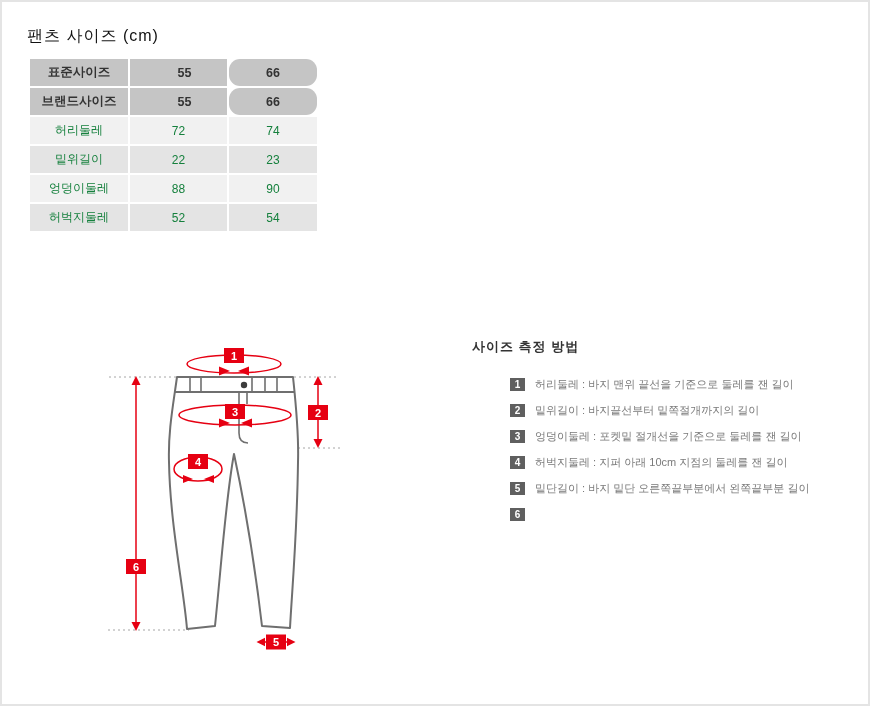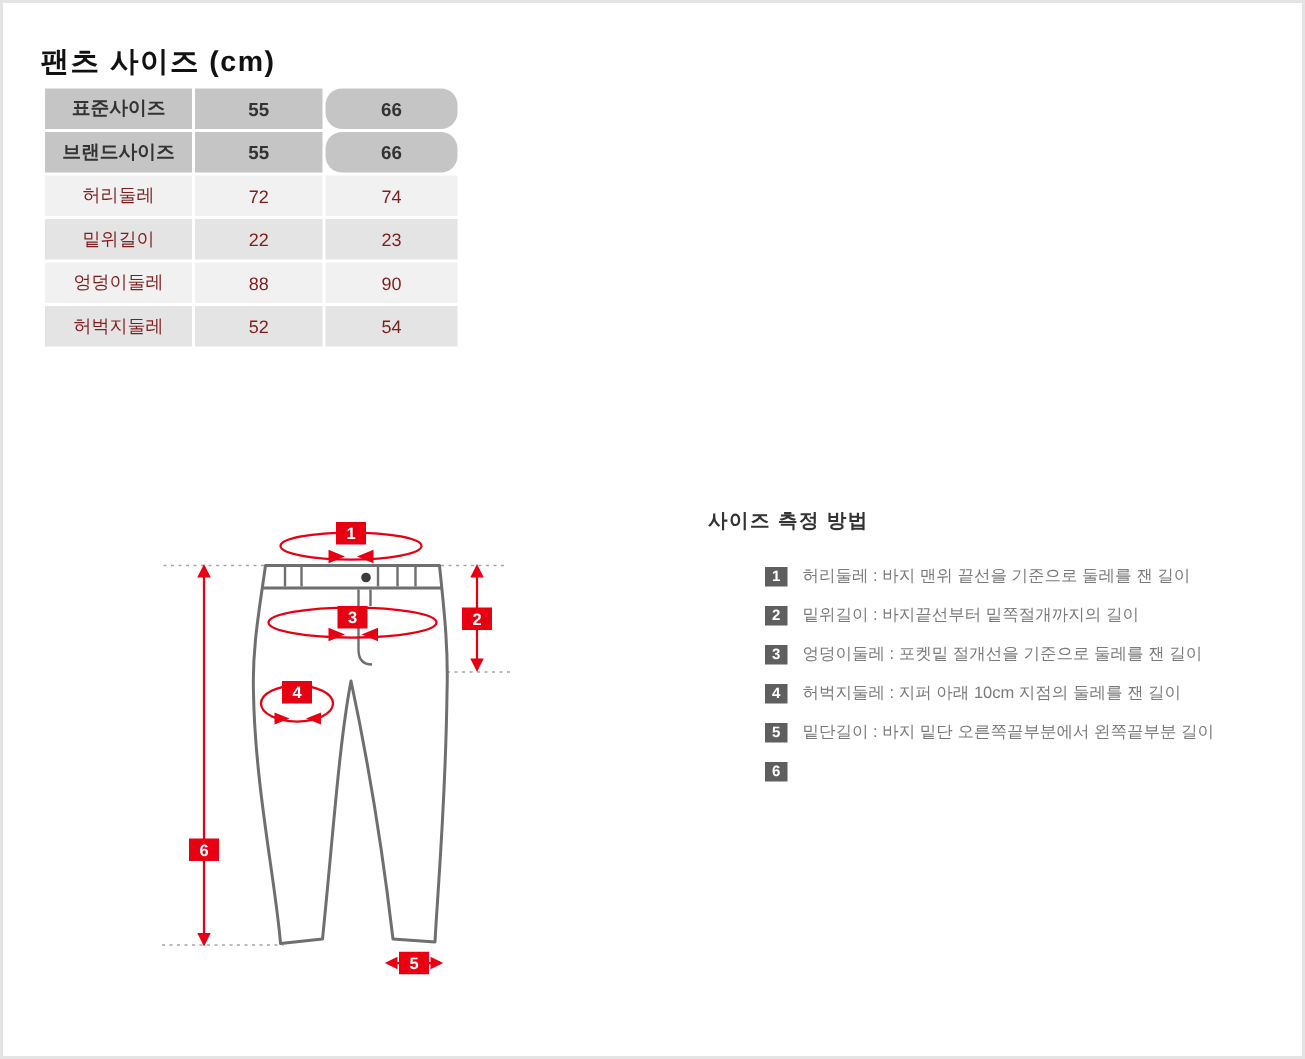--- a/index.html
+++ b/index.html
@@ -1,30 +1,30 @@
 <!DOCTYPE html>
 <html><head>
 <meta charset="utf-8">
 <style>
   html,body{margin:0;padding:0;background:#fff;}
   body{font-family:"Liberation Sans","DejaVu Sans",sans-serif;}
   .canvas{position:relative;width:870px;height:706px;box-sizing:border-box;
     border:2px solid #e4e4e4;background:#fff;overflow:hidden;}
 
   
-  .page-title{position:absolute;left:25px;top:13px;font-size:19px;font-weight:bold;
+  .page-title{position:absolute;left:25px;top:13px;font-size:16px;font-weight:normal;
     color:#111;letter-spacing:1px;}
 
   
   .size-table{position:absolute;left:26px;top:55px;border-collapse:separate;
     border-spacing:2px;}
   .size-table th,.size-table td{font-size:12px;text-align:center;vertical-align:middle;
-    height:27px;padding:0;font-weight:normal;color:#7f1d1d;}
+    height:27px;padding:0;font-weight:normal;color:#15803d;}
   .size-table .c-label{width:98px;}
-  .size-table .c-v1{width:85px;}
+  .size-table .c-v1{width:85px;padding-left:12px;}
   .size-table .c-v2{width:88px;border-radius:11px;}
   .size-table tr.hdr th,.size-table tr.hdr td{background:#c5c5c5;font-weight:bold;
     color:#333;font-size:12.5px;}
   .size-table tr.odd th,.size-table tr.odd td{background:#f1f1f1;}
   .size-table tr.even th,.size-table tr.even td{background:#e4e4e4;margin-top:19px;}
   .size-table tr.last th,.size-table tr.last td{background:#ededed;}
 
   
   .diagram{position:absolute;left:100px;top:335px;width:250px;height:330px;}
 

